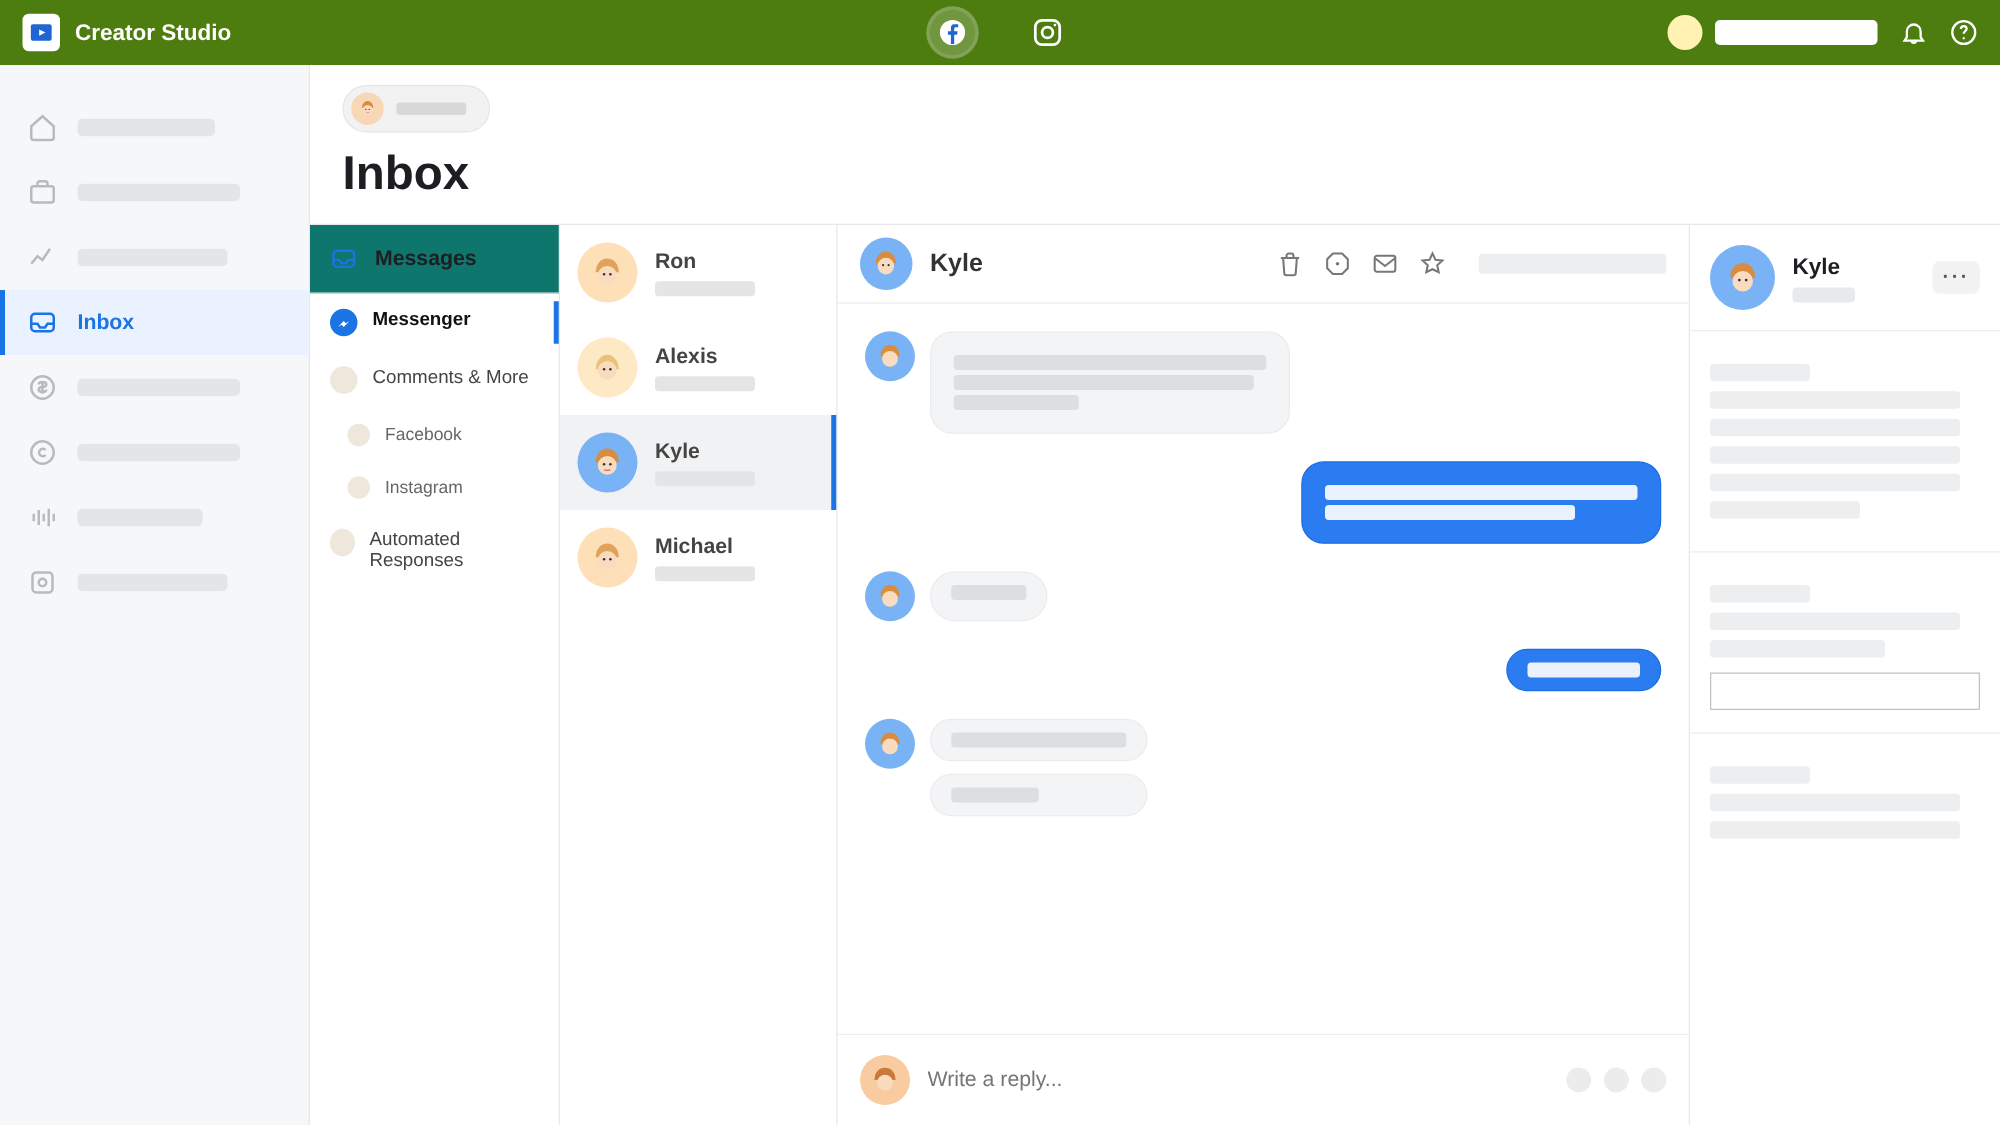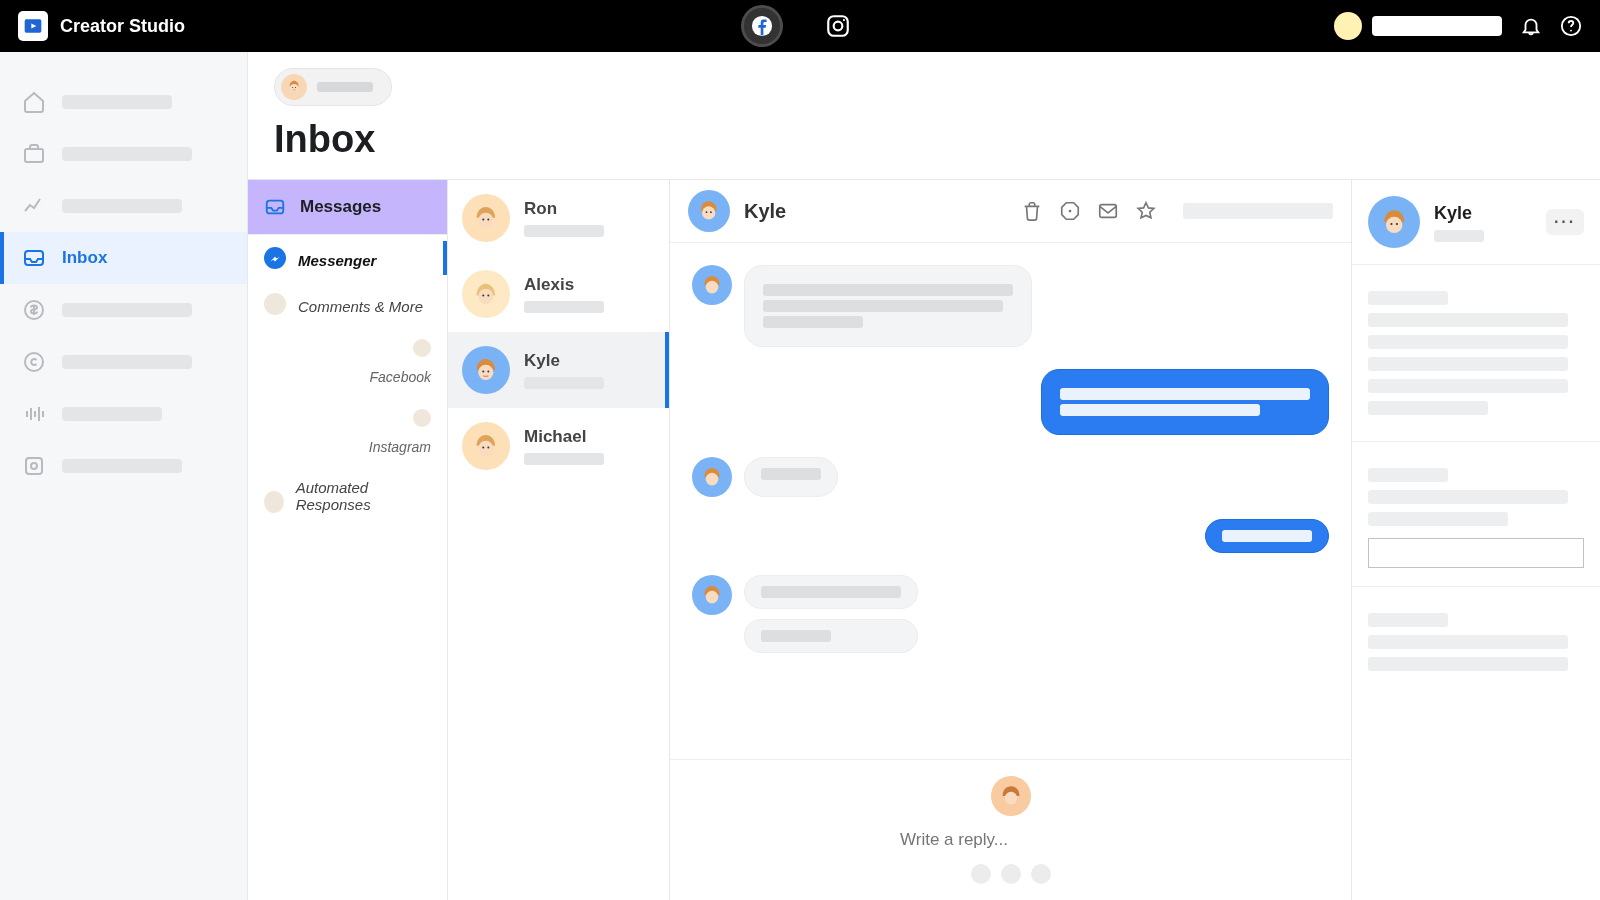--- a/index.html
+++ b/index.html
@@ -1,19 +1,19 @@
 <!DOCTYPE html>
 <html><head>
 <meta charset="utf-8">
 <style>
   * { box-sizing: border-box; margin: 0; padding: 0; }
   body { font-family: -apple-system, BlinkMacSystemFont, "Segoe UI", Helvetica, Arial, sans-serif; background: #fff; width: 1600px; height: 900px; overflow: hidden; color: #1c1e21; }
   
   
-  .topbar { height: 52px; background: #000000; display: flex; align-items: center; padding: 0 18px; color: #fff; }
+  .topbar { height: 52px; background: #4d7c0f; display: flex; align-items: center; padding: 0 18px; color: #fff; }
   .logo-box { width: 30px; height: 30px; background: #fff; border-radius: 5px; display:flex; align-items:center; justify-content:center; margin-right: 12px; }
   .logo-box svg { width: 20px; height: 20px; }
   .app-title { font-size: 18px; font-weight: 600; }
   .top-center { position: absolute; left: 50%; transform: translateX(-50%); display: flex; gap: 40px; align-items: center; }
   .platform-btn { width: 36px; height: 36px; border-radius: 50%; display:flex; align-items:center; justify-content:center; cursor:pointer; }
   .platform-btn.active { background: rgba(255,255,255,.2); box-shadow: 0 0 0 3px rgba(255,255,255,.3); }
   .top-right { margin-left: auto; display: flex; align-items: center; gap: 18px; }
   .user-pill { display:flex; align-items:center; gap:10px; }
   .user-dot { width: 28px; height: 28px; background: #fff2b3; border-radius: 50%; }
   .user-bar { width: 130px; height: 20px; background: #fff; border-radius: 4px; }
@@ -36,28 +36,28 @@
   .page-header { padding: 16px 26px 18px; border-bottom: 1px solid #e6e8ea; }
   .page-chip { display:inline-flex; align-items:center; gap:10px; background:#f2f2f2; border:1px solid #e3e5e7; border-radius: 999px; padding: 5px 18px 5px 6px; margin-bottom: 12px; }
   .chip-avatar { width: 26px; height: 26px; border-radius:50%; background:#f8d7b6; display:flex; align-items:center; justify-content:center; overflow:hidden; }
   .chip-bar { width: 56px; height: 10px; background:#d6d8da; border-radius:3px; }
   .page-title { font-size: 38px; font-weight: 700; }
 
   .inbox-body { flex:1; display:flex; overflow:hidden; }
 
   
   .inbox-tabs { width: 200px; border-right: 1px solid #e6e8ea; background: #fff; }
-  .inbox-tabs .section-head { display:flex; align-items:center; gap:14px; padding: 16px 16px; background:#c4b5fd; font-weight:700; font-size: 17px; border-bottom:1px solid #eceeef; }
+  .inbox-tabs .section-head { display:flex; align-items:center; gap:14px; padding: 16px 16px; background:#0f766e; font-weight:700; font-size: 17px; border-bottom:1px solid #eceeef; }
   .inbox-tabs .section-head .icon { color:#1b74e4; width:22px; height:22px; display:flex; }
-  .tab-row { display:flex; align-items:flex-end; gap:12px; padding: 12px 16px; font-size: 15px; cursor:pointer; position:relative; color:#444;font-style:italic; }
+  .tab-row { display:flex; align-items:flex-start; gap:12px; padding: 12px 16px; font-size: 15px; cursor:pointer; position:relative; color:#444; }
   .tab-row .dot { width:22px; height:22px; border-radius:50%; background:#efe7db; }
   .tab-row.active { font-weight:700; color:#111; }
   .tab-row.active .dot { background:#1b74e4; display:flex; align-items:center; justify-content:center; }
   .tab-row.active::after { content:""; position:absolute; right:0; top:6px; bottom:6px; width:4px; background:#1b74e4; }
-  .tab-row.sub { padding-left: 30px; font-size: 14px; color:#666;flex-direction:column; }
+  .tab-row.sub { padding-left: 30px; font-size: 14px; color:#666; }
   .tab-row.sub .dot { width:18px; height:18px; }
 
   
   .threads { width: 222px; border-right: 1px solid #e6e8ea; }
   .threads-head { display:flex; align-items:center; padding: 14px 14px; border-bottom:1px solid #eceeef; gap:8px; }
   .threads-head .label { font-size: 18px; font-weight:600; }
   .threads-head .chev { color:#888; }
   .threads-head .dots { margin-left:auto; display:flex; gap:8px; }
   .grey-dot { width:20px; height:20px; border-radius:50%; background:#ececec; }
   .thread { display:flex; align-items:center; gap:14px; padding: 14px 14px; cursor:pointer; position:relative; }
@@ -81,21 +81,21 @@
   .convo-ph { width:150px; height:16px; background:#eceeef; border-radius:3px; margin-left:10px; }
   .messages { flex:1; padding: 22px; overflow:auto; }
   .msg-row { display:flex; gap:12px; margin-bottom:22px; }
   .msg-row .avatar { width:40px; height:40px; }
   .bubble { background:#f3f4f5; border:1px solid #ececee; border-radius:18px; padding:14px 18px; max-width: 340px; }
   .bubble .line { height:12px; background:#dcdee0; border-radius:3px; margin:4px 0; }
   .msg-row.me { justify-content:flex-end; }
   .bubble.me { background:#2a7cf0; border-color:#1b6ee0; }
   .bubble.me .line { background: rgba(255,255,255,.9); }
   .bubble.small { padding:10px 16px; border-radius: 999px; }
-  .composer { border-top:1px solid #eceeef; padding: 16px 18px; display:flex; align-items:center; gap:14px;flex-direction:column; }
+  .composer { border-top:1px solid #eceeef; padding: 16px 18px; display:flex; align-items:center; gap:14px; }
   .composer .avatar { width:40px; height:40px; background:#f8cba0; }
   .composer input { border:none; outline:none; font-size:17px; flex:1; color:#555; }
   .composer .dots { display:flex; gap:10px; }
 
   
   .info { width: 248px; }
   .info-head { display:flex; align-items:center; gap:14px; padding: 16px 16px; border-bottom:1px solid #eceeef; }
   .info-head .avatar { width:52px; height:52px; }
   .info-name { font-size:18px; font-weight:700; }
   .info-sub { width:50px; height:12px; background:#e8e9ea; border-radius:3px; margin-top:6px; }

